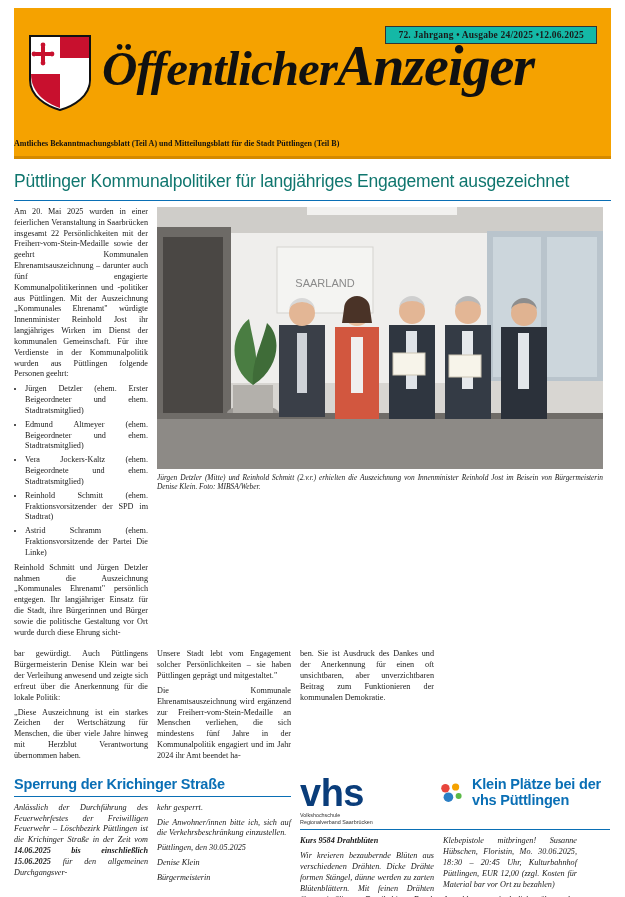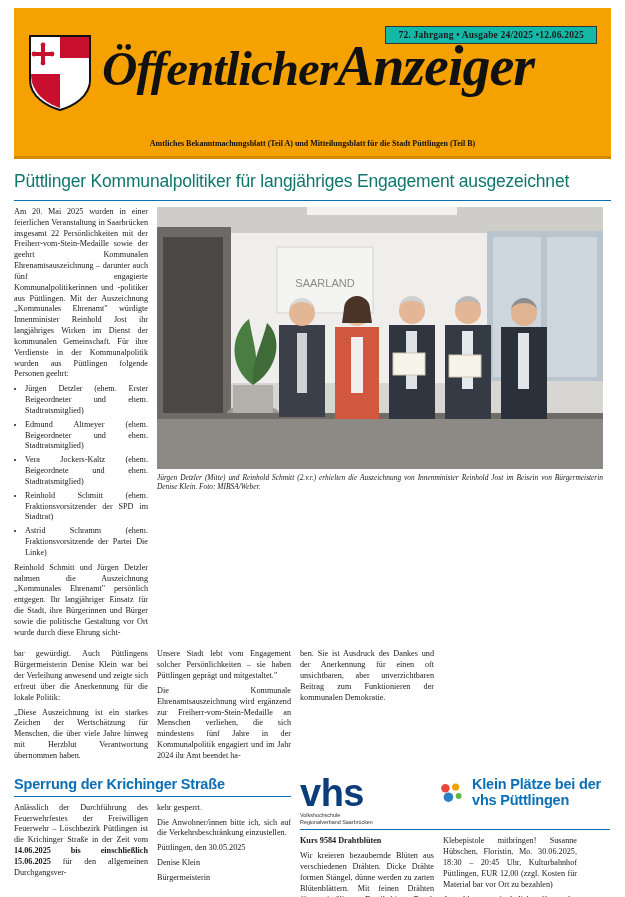--- a/index.html
+++ b/index.html
@@ -75,21 +75,20 @@
   .title-main .t2 {
     font-style: italic;
     font-weight: bold;
     font-size: 56px;
   }
   .subtitle {
     position: absolute;
     left: 0;
     right: 0;
     bottom: 8px;
-    text-align: center;
     font-size: 8px;
     font-weight: bold;
     color: #111;
   }
 
   
   .headline {
     margin: 12px 0 8px 0;
     font-family: "Liberation Sans", sans-serif;
     font-size: 17.5px;
@@ -172,20 +171,21 @@
     font-family: "Liberation Sans", sans-serif;
     font-size: 14.5px;
     color: #0a6fb5;
     margin: 0;
     letter-spacing: -.2px;
     line-height: 1.12;
   }
   .two-col {
     display: flex;
     gap: 9px;
+    font-style: italic;
   }
   .two-col .c {
     width: 134px;
     font-size: 8.2px;
     line-height: 1.32;
     text-align: justify;
     hyphens: auto;
   }
   .two-col .c p { margin: 0 0 4px 0; }
   b, strong { font-weight: bold; }

